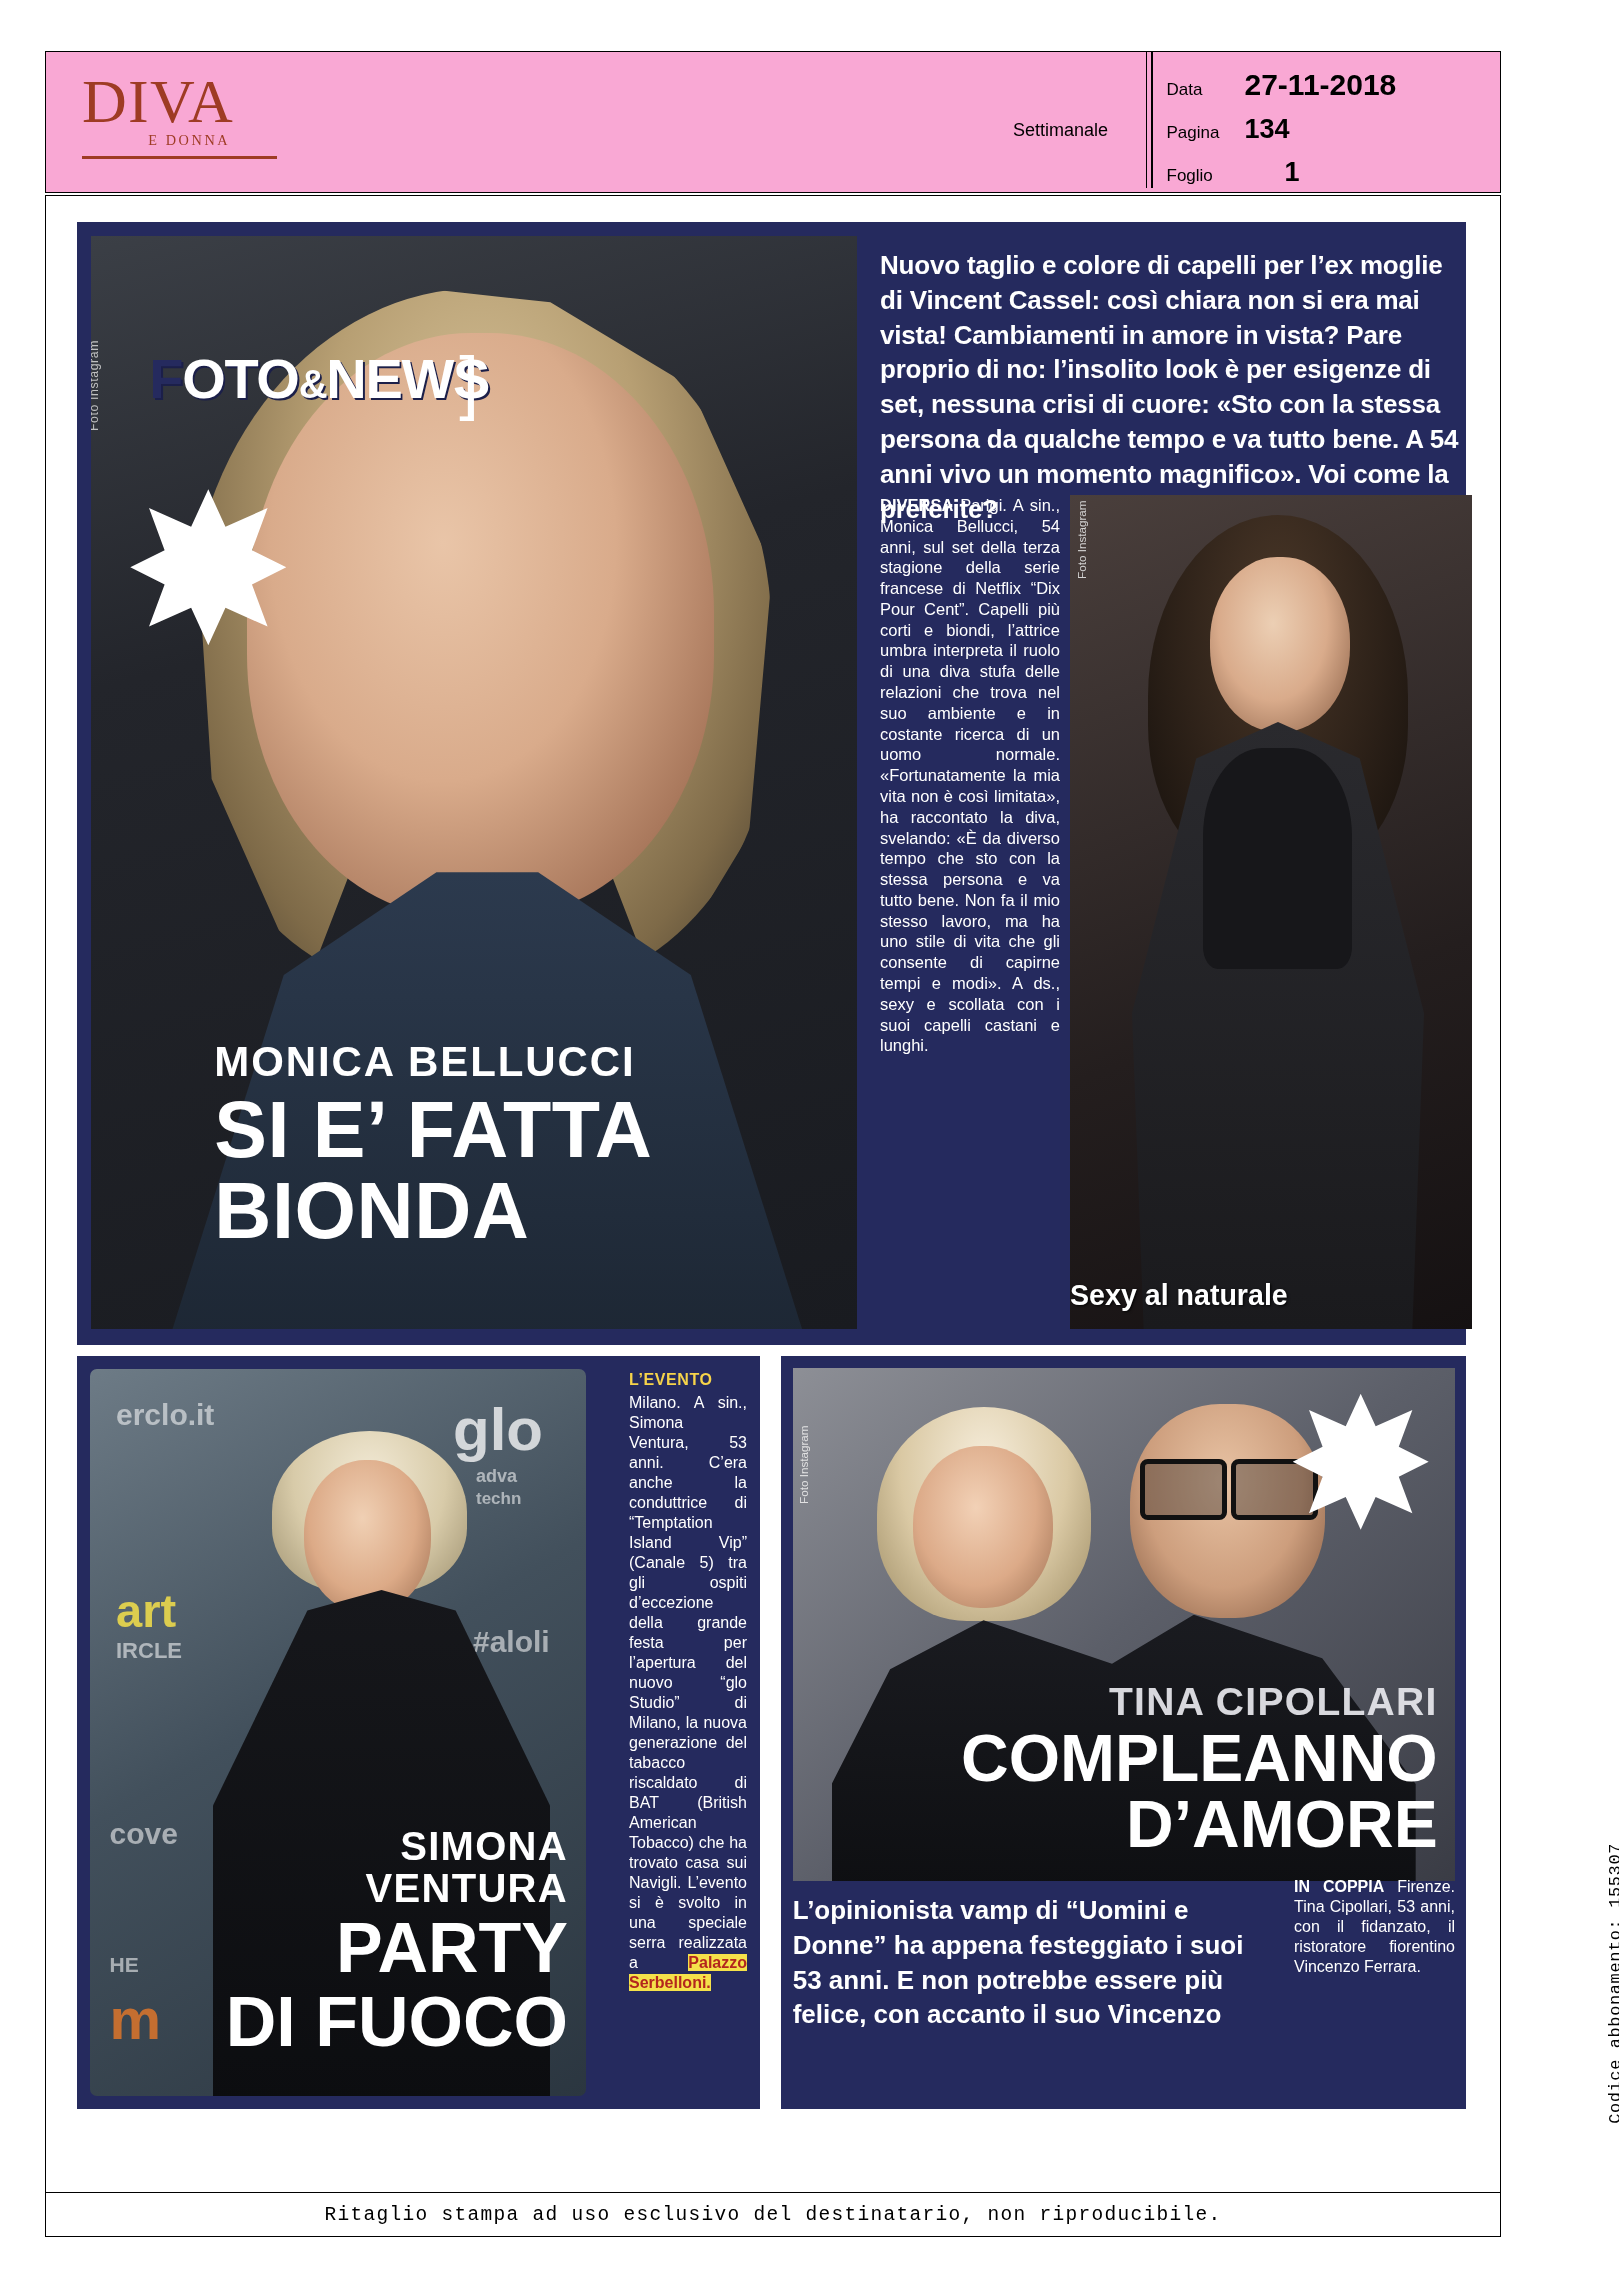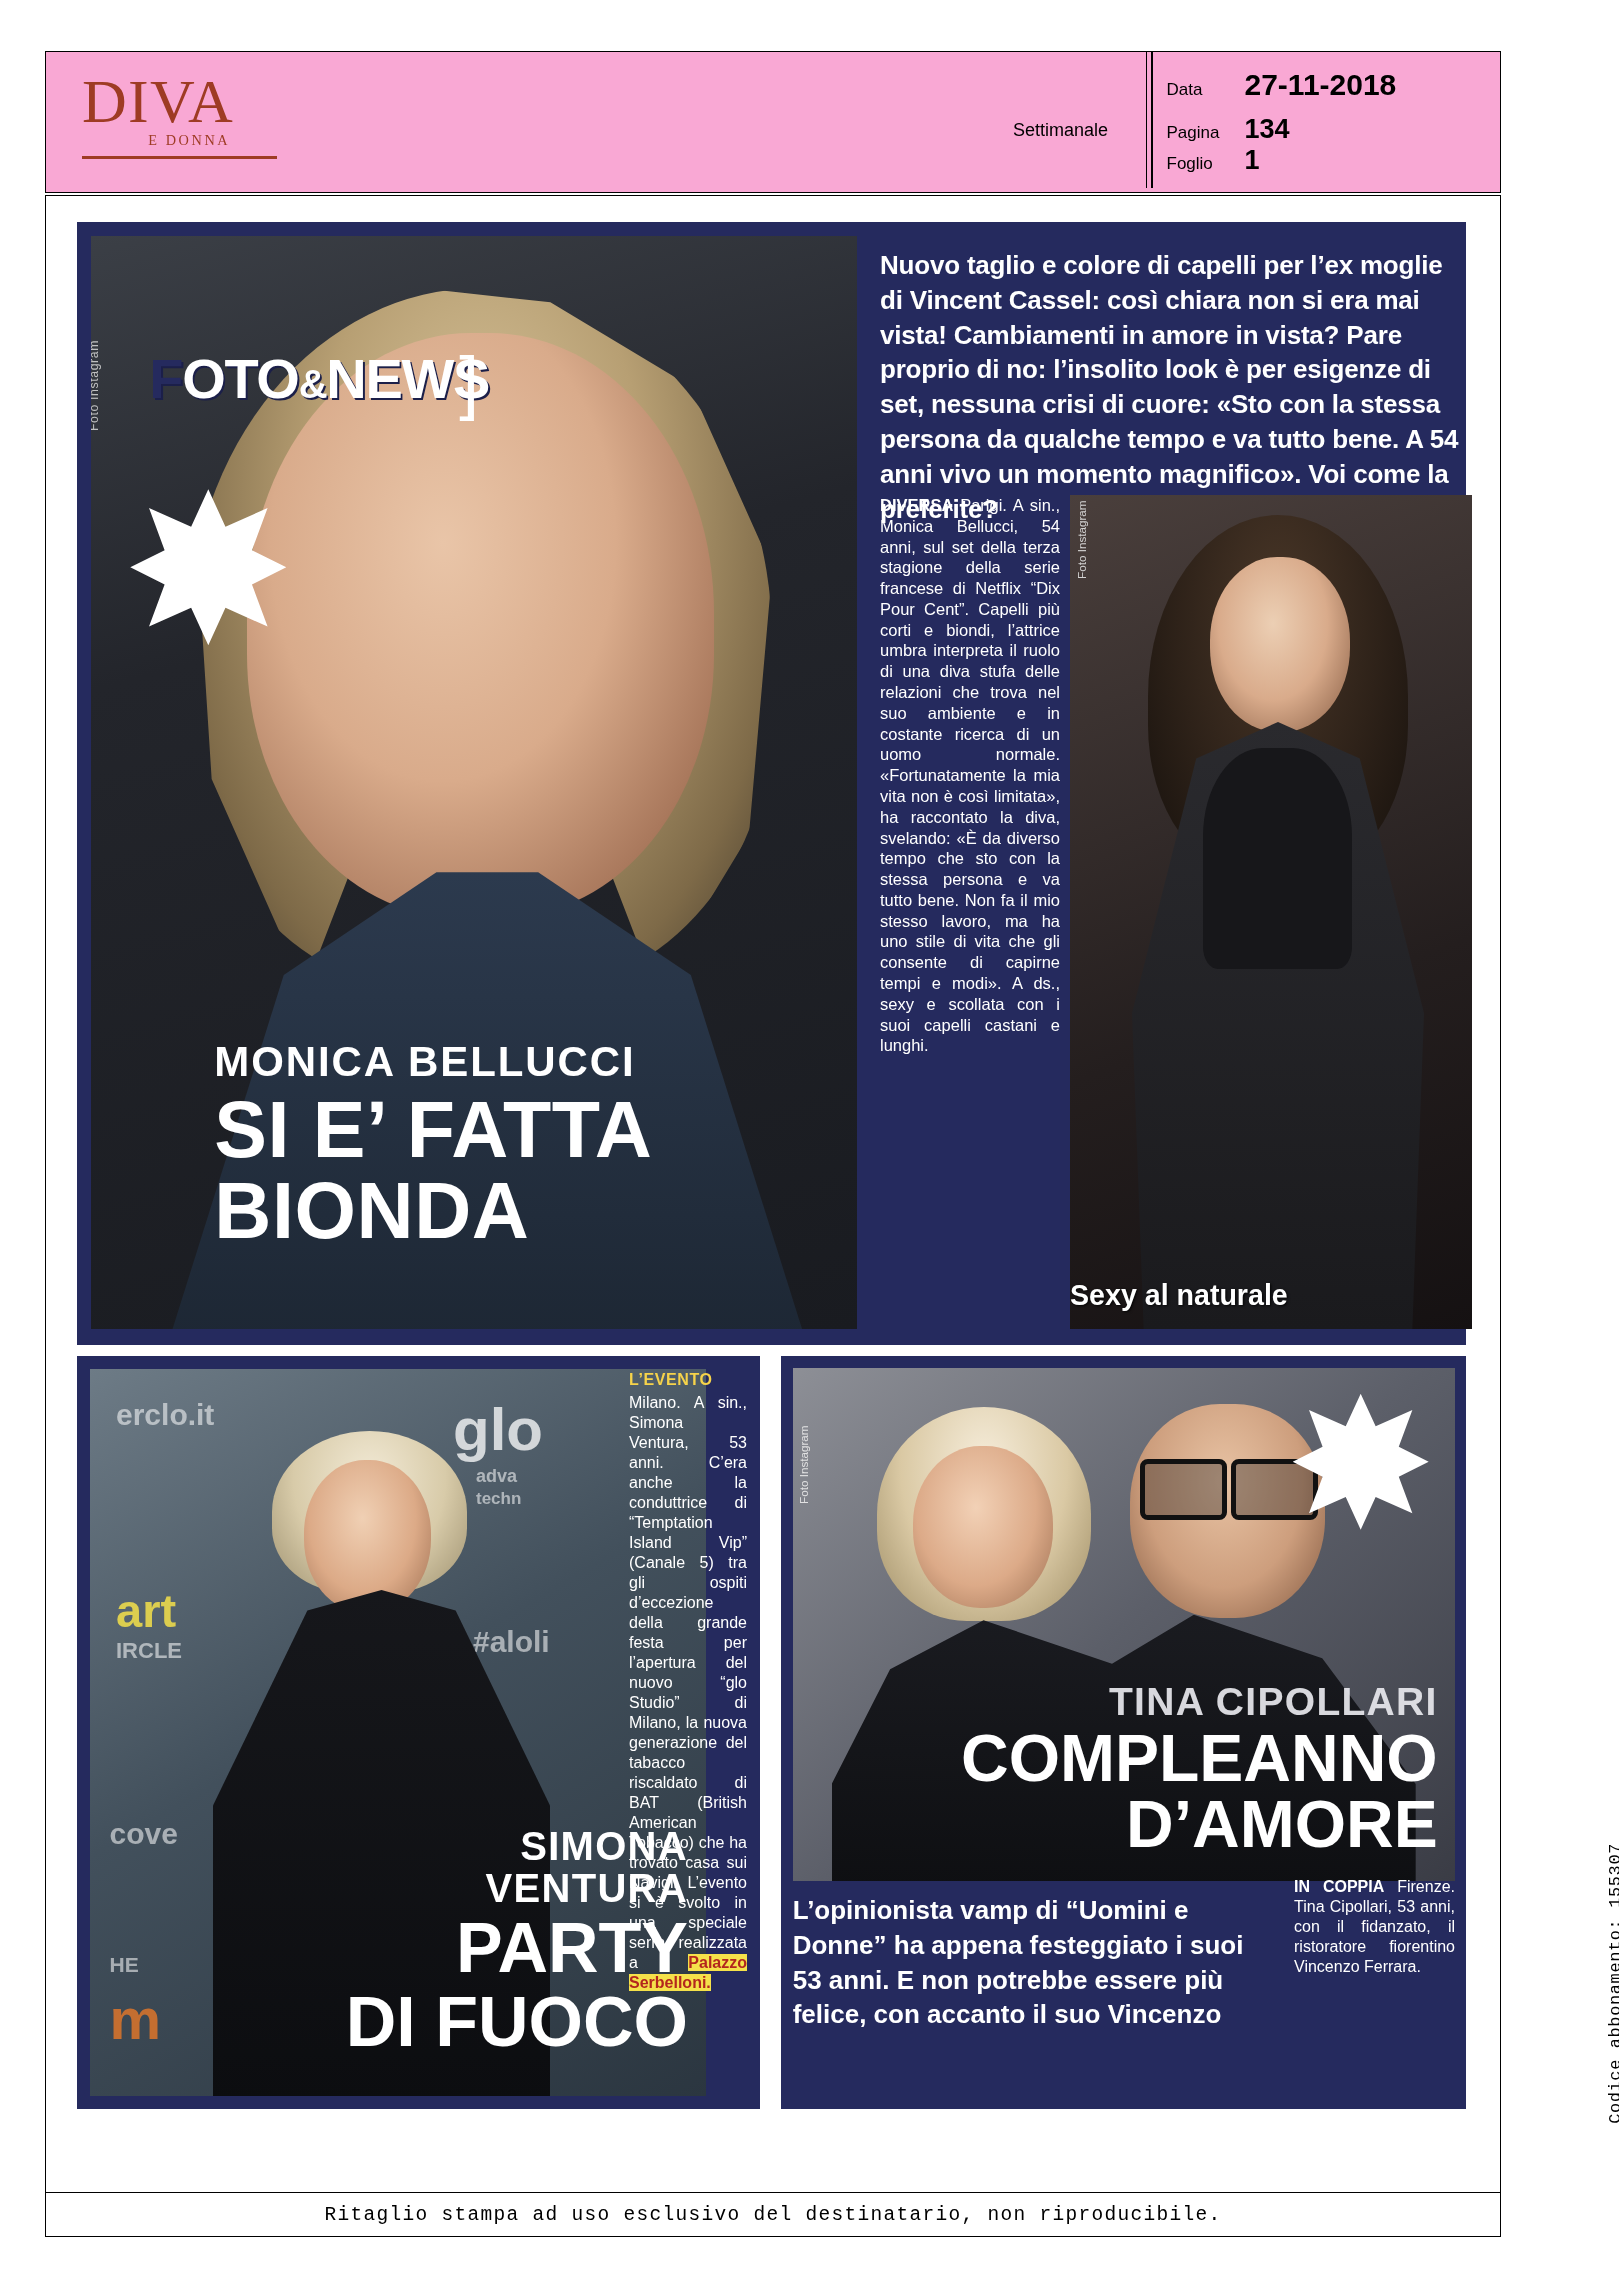--- a/index.html
+++ b/index.html
@@ -11,21 +11,21 @@
   .logo-wrap{position:absolute;left:36px;top:19.5px;}
   .logo-diva{font-family:"Liberation Serif",serif;font-size:62px;letter-spacing:1.3px;color:#9e3b24;line-height:0.95;}
   .logo-sub{font-family:"Liberation Serif",serif;font-size:14.3px;letter-spacing:2.6px;color:#9e3b24;text-align:right;margin-top:1.3px;padding-right:3.9px;}
   .logo-rule{position:absolute;left:36px;top:104px;width:195px;height:3.2px;background:#9e3b24;}
   .periodicity{position:absolute;left:967px;top:68px;font-size:18px;color:#000;}
   .metabox{position:absolute;left:1100px;top:0px;width:397px;height:136px;border-left:1.9px solid #000;}
   .metabox:before{content:"";position:absolute;left:3.9px;top:0;width:1.9px;height:136px;background:#000;}
   .meta-row{position:absolute;left:19.5px;display:flex;align-items:baseline;}
   .meta-row .k{font-size:17px;width:78px;color:#000;}
   .meta-row .v{font-size:30px;font-weight:bold;color:#000;}
-  .mr1{top:15.6px;} .mr2{top:62px;} .mr3{top:93px;}
+  .mr1{top:15.6px;} .mr2{top:62px;} .mr3{top:105px;gap:40px;}
   .mr2 .v,.mr3 .v{font-size:27px;}
 
   
   .sheet{position:absolute;left:45px;top:195px;width:1454px;height:1996px;border:1.9px solid #000;background:#fff;}
   .article{position:absolute;left:13px;top:13px;width:1421px;height:1901px;background:#ffffff;}
 
   
   .topblock{position:absolute;left:18px;top:13px;width:1389px;height:1123px;background:#252a5e;}
   .photo-main{position:absolute;left:14.3px;top:14.3px;width:766px;height:1093px;background:linear-gradient(165deg,#3b3f46 0%,#23252b 35%,#191b20 100%);overflow:hidden;}
   .pm-face{position:absolute;left:156px;top:97px;width:467px;height:584px;border-radius:48% 48% 45% 45%;
@@ -63,21 +63,21 @@
   .ps-body{position:absolute;left:62px;top:227px;width:292px;height:607px;
     background:linear-gradient(180deg,#2a2a2e 0%,#1a1a1d 100%);clip-path:polygon(22% 6%,50% 0,78% 6%,100% 48%,96% 100%,4% 100%,0 48%);}
   .ps-dress{position:absolute;left:133px;top:253px;width:149px;height:221px;background:#17171a;border-radius:40% 40% 10% 10%;}
   .ps-caption{position:absolute;left:0;bottom:17px;width:402px;font-weight:bold;font-size:28.6px;color:#fff;
     text-shadow:1.3px 1.3px 2.6px rgba(0,0,0,.8);}
   .vert-credit2{position:absolute;left:5.2px;top:84px;width:143px;transform:rotate(-90deg);transform-origin:left top;
     color:#e2e2e2;font-size:11.7px;opacity:.9;}
 
   
   .blblock{position:absolute;left:18px;top:1147px;width:683px;height:753px;background:#252a5e;}
-  .photo-sv{position:absolute;left:13px;top:13px;width:616px;height:727px;background:linear-gradient(150deg,#6d7b86 0%,#42505c 45%,#2b3640 100%);overflow:hidden;}
+  .photo-sv{position:absolute;left:13px;top:13px;width:496px;height:727px;background:linear-gradient(150deg,#6d7b86 0%,#42505c 45%,#2b3640 100%);overflow:hidden;border-radius:7px;}
   .sv-bg-txt{position:absolute;color:rgba(255,255,255,.55);font-weight:bold;font-family:"Liberation Sans",sans-serif;}
   .sv-hair{position:absolute;left:182px;top:62px;width:195px;height:162px;border-radius:50% 50% 40% 40%;
     background:radial-gradient(ellipse at 50% 30%,#f2ead6 0%,#d8cba9 55%,#9c8f6e 100%);}
   .sv-face{position:absolute;left:214px;top:91px;width:127px;height:153px;border-radius:48%;
     background:radial-gradient(ellipse at 46% 38%,#f0d0b4 0%,#dcaa87 55%,#a97a5c 90%);}
   .sv-body{position:absolute;left:123px;top:221px;width:337px;height:513px;background:linear-gradient(180deg,#16171b 0%,#0c0d10 100%);
     clip-path:polygon(28% 4%,50% 0,72% 4%,100% 42%,100% 100%,0 100%,0 42%);}
   .sv-headline{position:absolute;right:18px;bottom:39px;text-align:right;}
   .sv-1{font-weight:bold;font-size:40px;color:#fff;letter-spacing:1.3px;line-height:1.05;}
   .sv-2{font-weight:bold;font-size:70px;color:#fff;line-height:1.0;margin-top:3.9px;}

